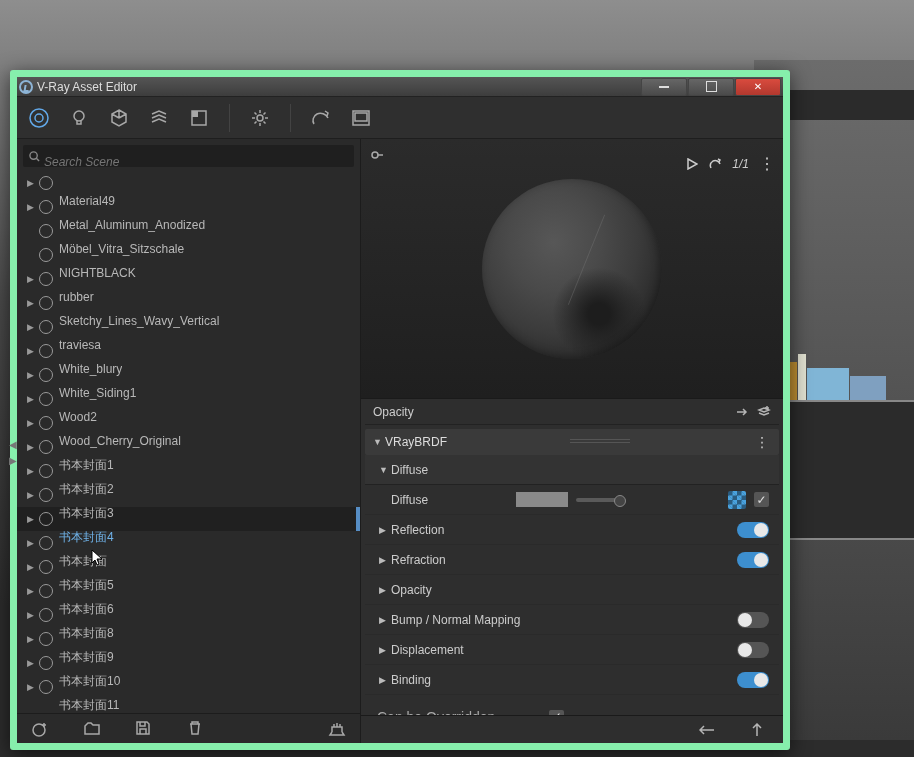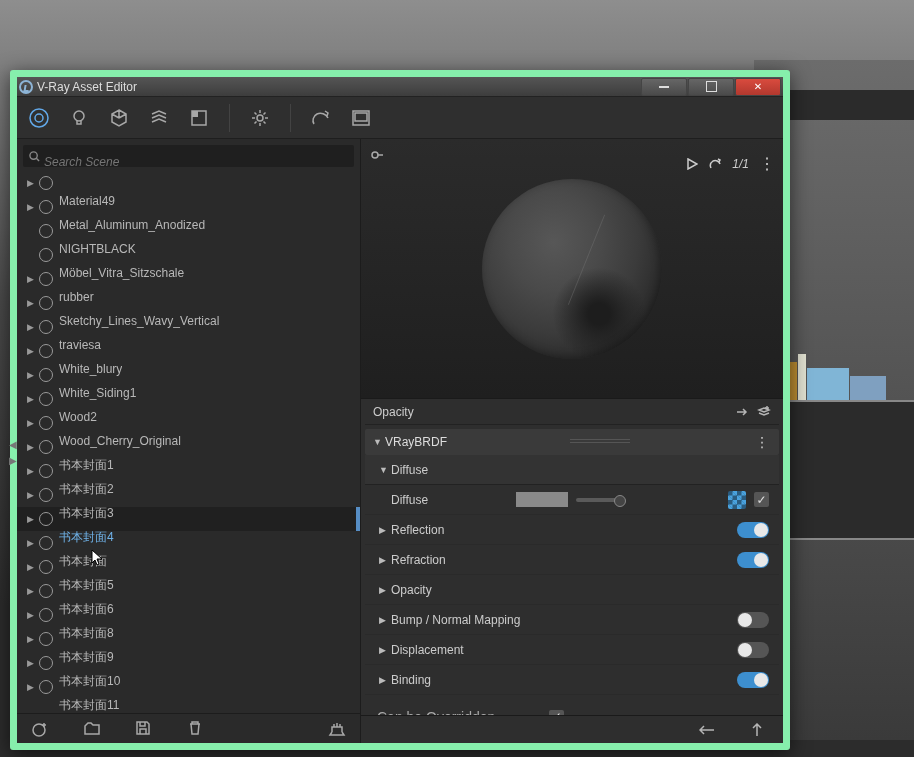--- a/index.html
+++ b/index.html
@@ -234,26 +234,26 @@
             <span class="lbl">Material49</span>
           </div>
           <div class="tree-item">
             <span class="arrow ">▶</span>
             <span class="swatch"></span>
             <span class="lbl">Metal_Aluminum_Anodized</span>
           </div>
           <div class="tree-item">
             <span class="arrow none">▶</span>
             <span class="swatch"></span>
+            <span class="lbl">Möbel_Vitra_Sitzschale</span>
+          </div>
+          <div class="tree-item">
+            <span class="arrow none">▶</span>
+            <span class="swatch"></span>
             <span class="lbl">NIGHTBLACK</span>
-          </div>
-          <div class="tree-item">
-            <span class="arrow none">▶</span>
-            <span class="swatch"></span>
-            <span class="lbl">Möbel_Vitra_Sitzschale</span>
           </div>
           <div class="tree-item">
             <span class="arrow ">▶</span>
             <span class="swatch"></span>
             <span class="lbl">rubber</span>
           </div>
           <div class="tree-item">
             <span class="arrow ">▶</span>
             <span class="swatch"></span>
             <span class="lbl">Sketchy_Lines_Wavy_Vertical</span>

